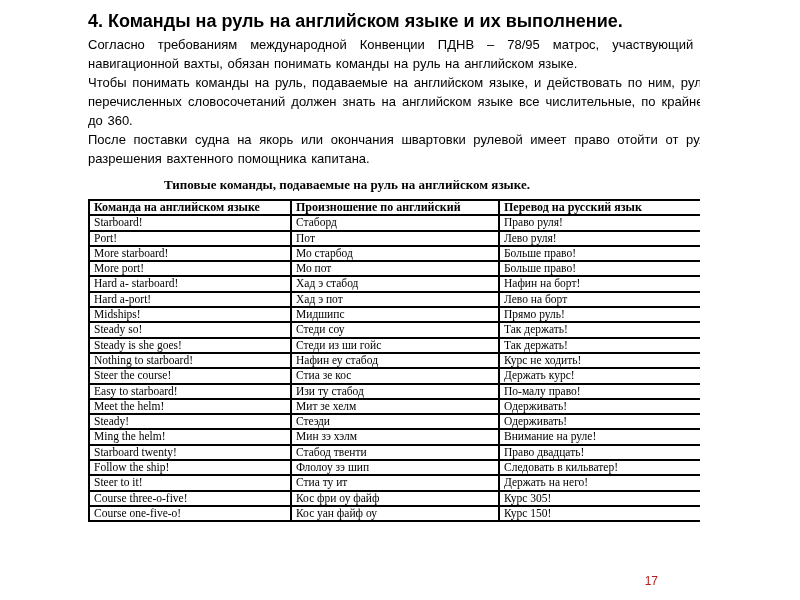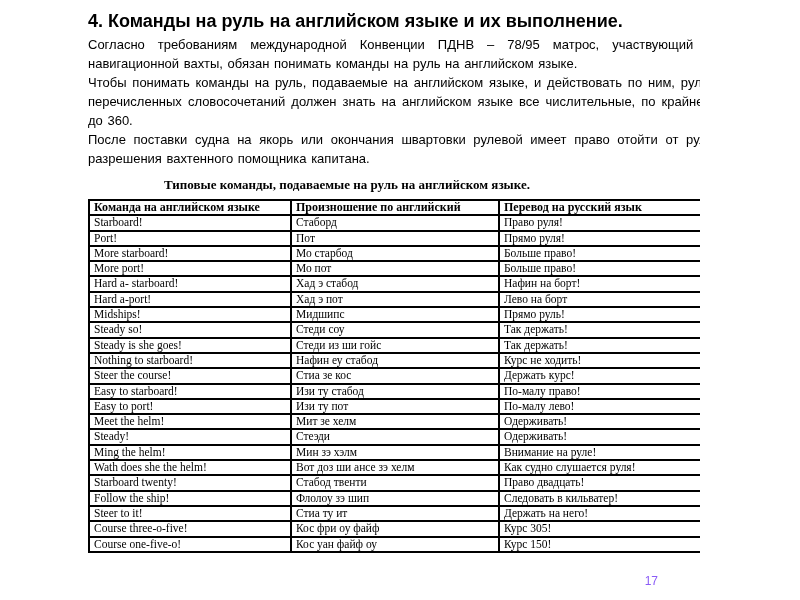--- a/index.html
+++ b/index.html
@@ -63,21 +63,21 @@
   table.commands th {
     font-weight: bold;
     font-size: 12px;
   }
   .page-number {
     position: absolute;
     right: 42px;
     bottom: 12px;
     font-family: "Liberation Sans", sans-serif;
     font-size: 12px;
-    color: #8b5cf6;
+    color: #b91c1c;
   }
 </style>
 </head>
 <body>
 
 <div class="slide">
   <h1 class="slide-title">4. Команды на руль на английском языке и их выполнение.</h1>
 
   <p class="body-text">Согласно требованиям международной Конвенции ПДНВ – 78/95 матрос, участвующий в несении навигационной вахты, обязан понимать команды на руль на английском языке.</p>
   <p class="body-text">Чтобы понимать команды на руль, подаваемые на английском языке, и действовать по ним, рулевой, кроме перечисленных словосочетаний должен знать на английском языке все числительные, по крайне мере, от 0 до 360.</p>
@@ -100,21 +100,21 @@
     </thead>
     <tbody id="commands-tbody">
         <tr>
           <td>Starboard!</td>
           <td>Стаборд</td>
           <td>Право руля!</td>
         </tr>
         <tr>
           <td>Port!</td>
           <td>Пот</td>
-          <td>Прямо руля!</td>
+          <td>Лево руля!</td>
         </tr>
         <tr>
           <td>More starboard!</td>
           <td>Мо старбод</td>
           <td>Больше право!</td>
         </tr>
         <tr>
           <td>More port!</td>
           <td>Мо пот</td>
           <td>Больше право!</td>
@@ -153,45 +153,35 @@
           <td>Steer the course!</td>
           <td>Стиа зе кос</td>
           <td>Держать курс!</td>
         </tr>
         <tr>
           <td>Easy to starboard!</td>
           <td>Изи ту стабод</td>
           <td>По-малу право!</td>
         </tr>
         <tr>
-          <td>Easy to port!</td>
-          <td>Изи ту пот</td>
-          <td>По-малу лево!</td>
-        </tr>
-        <tr>
           <td>Meet the helm!</td>
           <td>Мит зе хелм</td>
           <td>Одерживать!</td>
         </tr>
         <tr>
           <td>Steady!</td>
           <td>Стеэди</td>
           <td>Одерживать!</td>
         </tr>
         <tr>
           <td>Ming the helm!</td>
           <td>Мин зэ хэлм</td>
           <td>Внимание на руле!</td>
         </tr>
         <tr>
-          <td>Wath does she the helm!</td>
-          <td>Вот доз ши ансе зэ хелм</td>
-          <td>Как судно слушается руля!</td>
-        </tr>
-        <tr>
           <td>Starboard twenty!</td>
           <td>Стабод твенти</td>
           <td>Право двадцать!</td>
         </tr>
         <tr>
           <td>Follow the ship!</td>
           <td>Флолоу зэ шип</td>
           <td>Следовать в кильватер!</td>
         </tr>
         <tr>

